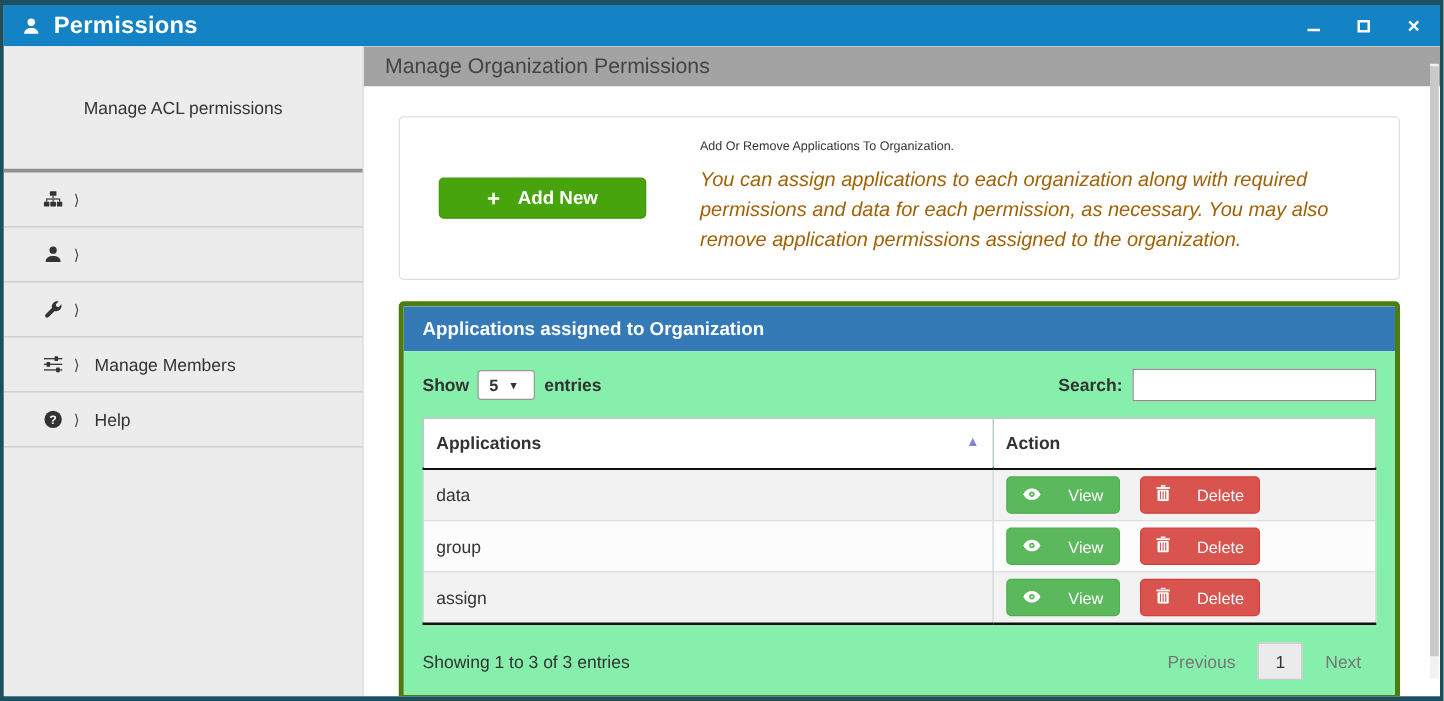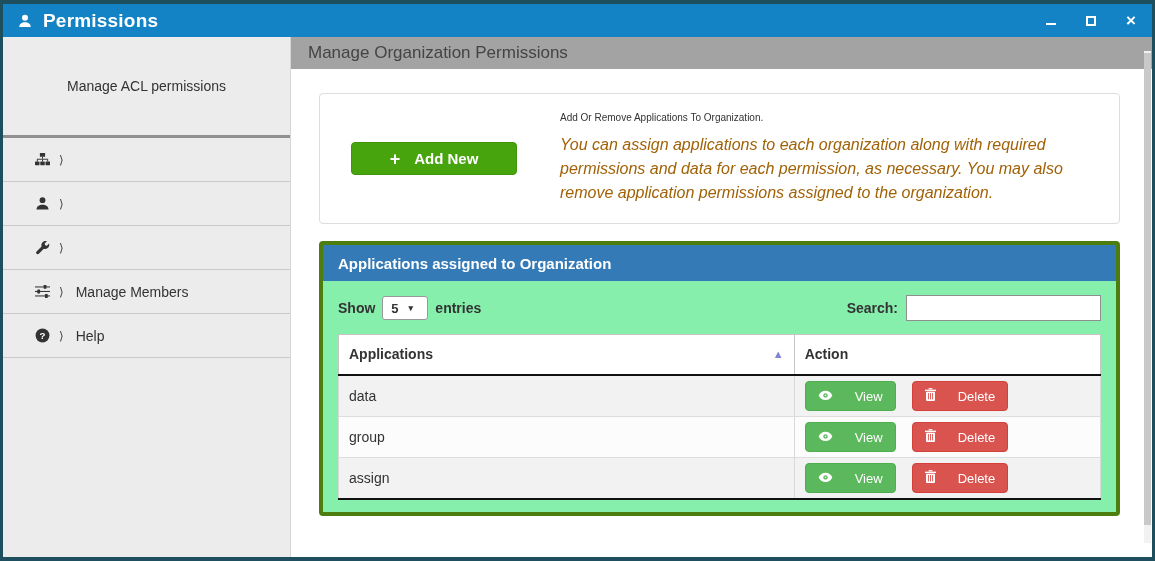--- a/index.html
+++ b/index.html
@@ -334,20 +334,28 @@
                               <rect x="7.8" y="5.4" width="1" height="7" fill="#d9534f"></rect>
                             </svg></span>
                         <span>Delete</span>
                       </button>
                     </div>
                   </td>
                 </tr>
               </tbody>
             </table>
 
+            <div class="dt-footer">
+              <div class="dt-info">Showing 1 to 3 of 3 entries</div>
+              <div class="dt-pager">
+                <span class="page-link">Previous</span>
+                <span class="page-current">1</span>
+                <span class="page-link">Next</span>
+              </div>
+            </div>
 
           </div>
         </section>
       </div>
 
       <div class="scroll-track">
         <div class="scroll-thumb"></div>
       </div>
     </main>
 

